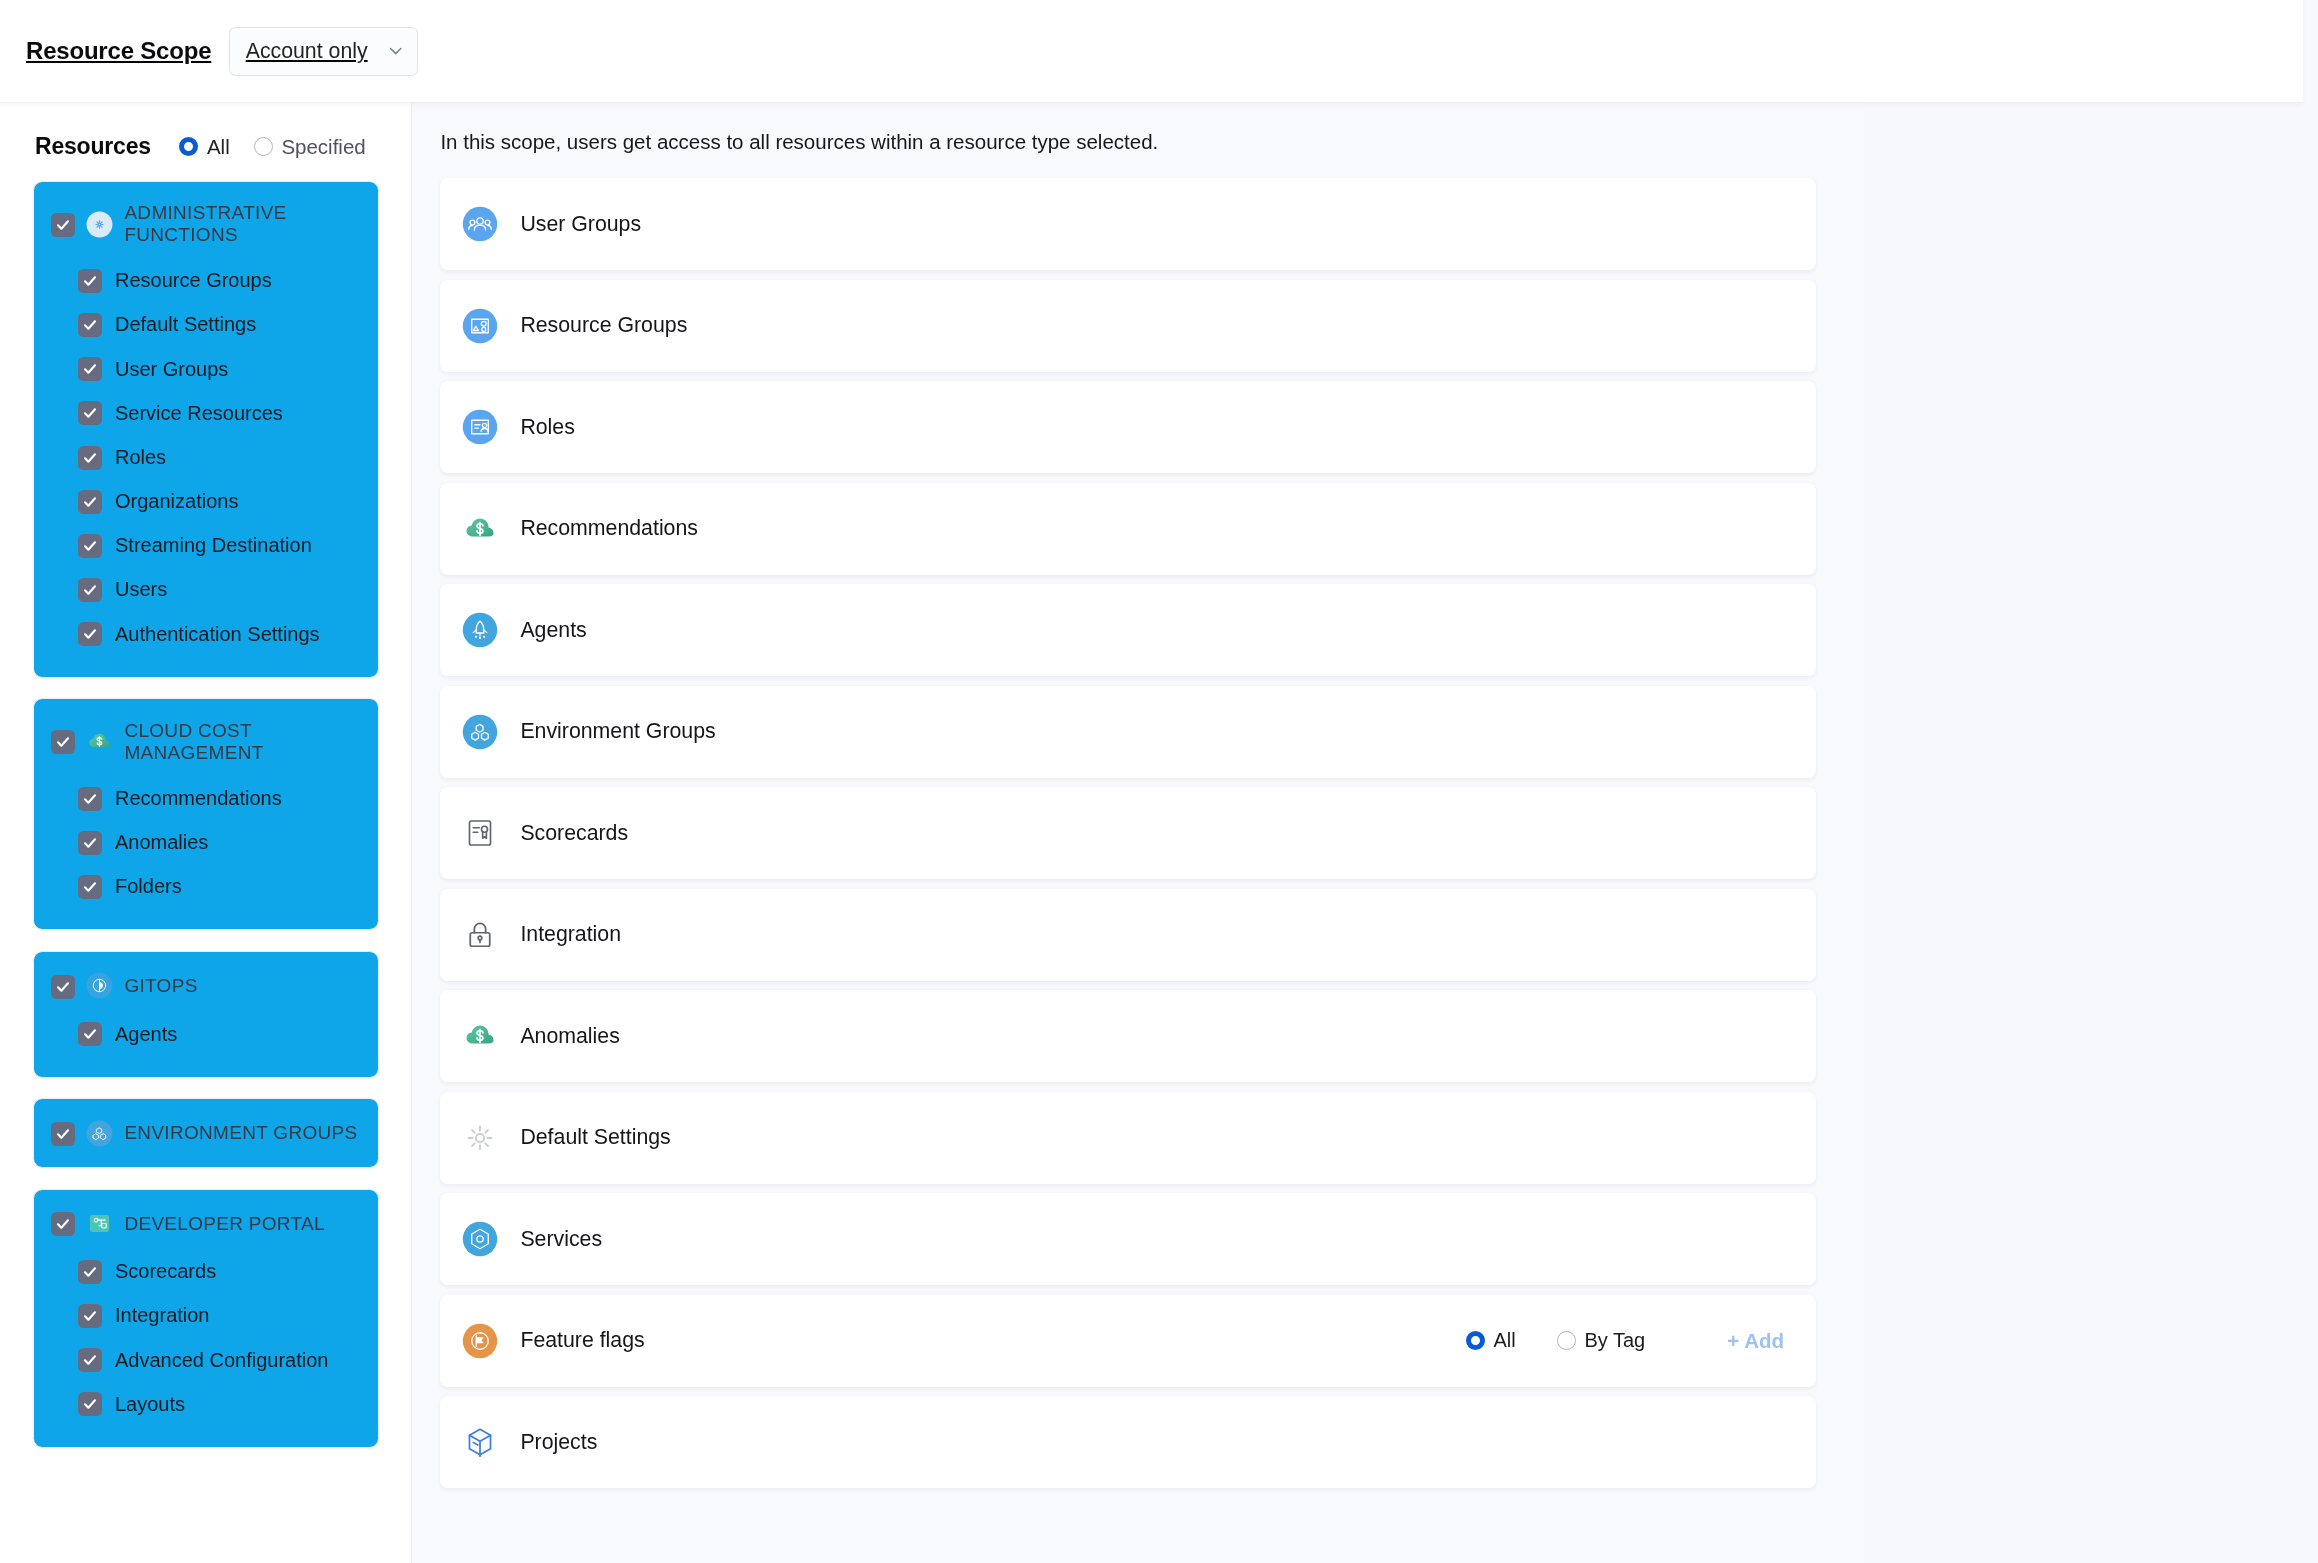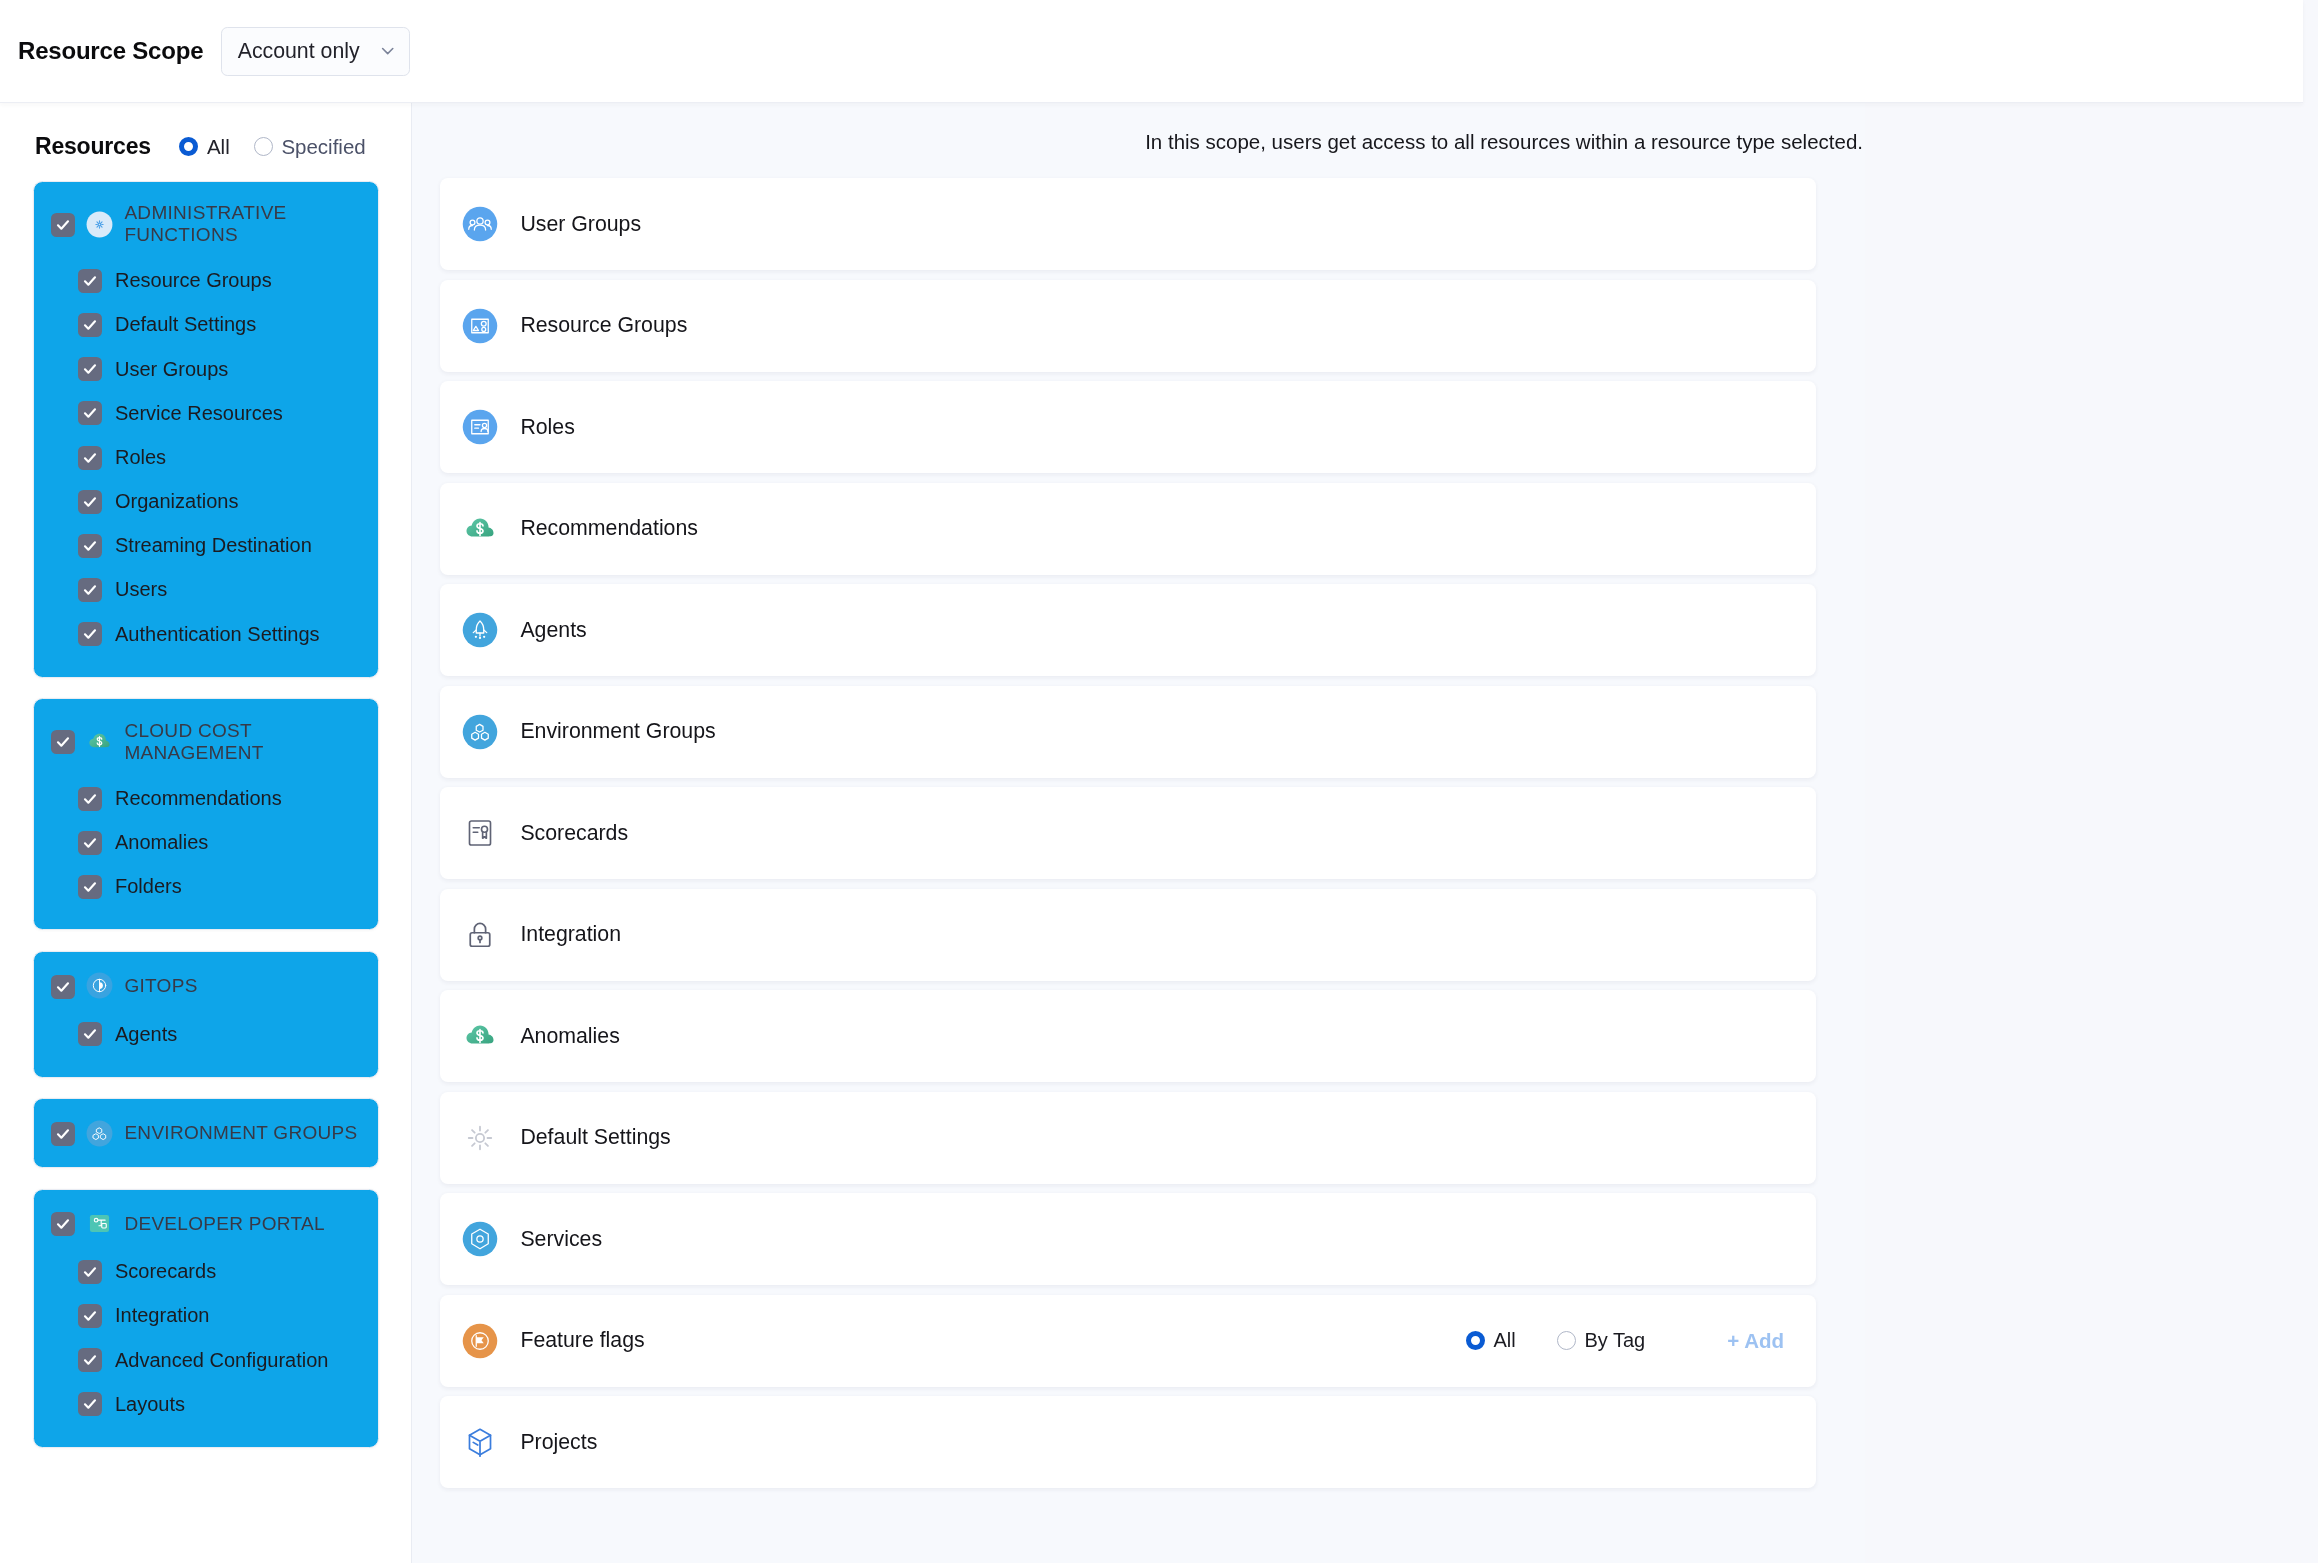--- a/index.html
+++ b/index.html
@@ -11,22 +11,23 @@
   }
   .page { position: relative; width: 2319px; height: 1563px; }
 
   
   .topbar {
     position: absolute; left: 0; top: 0; width: 2303px; height: 103px;
     background: #ffffff;
     border-bottom: 0.8px solid #eceef4;
     box-shadow: 0 1.6px 4px rgba(40,41,61,0.04);
     display: flex; align-items: center;
-    padding-left: 18px;
+    padding-left: 26px;
     z-index: 4;
+    text-decoration: underline;
   }
   .topbar-label {
     font-size: 24px; font-weight: 700; color: #0b0b0d;
     letter-spacing: -0.2px; margin-right: 17.4px;
   }
   .scope-select {
     height: 49px; min-width: 166px;
     border: 0.8px solid #dfe3ec; border-radius: 6.3px;
     background: #fbfcfe;
     display: flex; align-items: center; justify-content: space-between;
@@ -99,21 +100,20 @@
   .mod-icon { width: 27px; height: 27px; flex: none; display:flex; align-items:center; justify-content:center; }
   .mod-icon svg { width: 27px; height: 27px; display:block; }
 
   
   .main {
     flex: 1; height: 100%;
     background: #f7f9fd;
     padding: 27px 2px 0 0;
     overflow: hidden;
     position: relative;
-    text-align: right;
   }
   .main-desc {
     font-size: 20.5px; color: #17171c; padding: 0 0 24px 28.4px;
   }
   .rows { padding: 0 47px 0 28.4px; }
   .res-row {
     background: #ffffff;
     border-radius: 8px;
     box-shadow: 0 1.6px 4px rgba(40,41,61,0.06);
     height: 92px;

